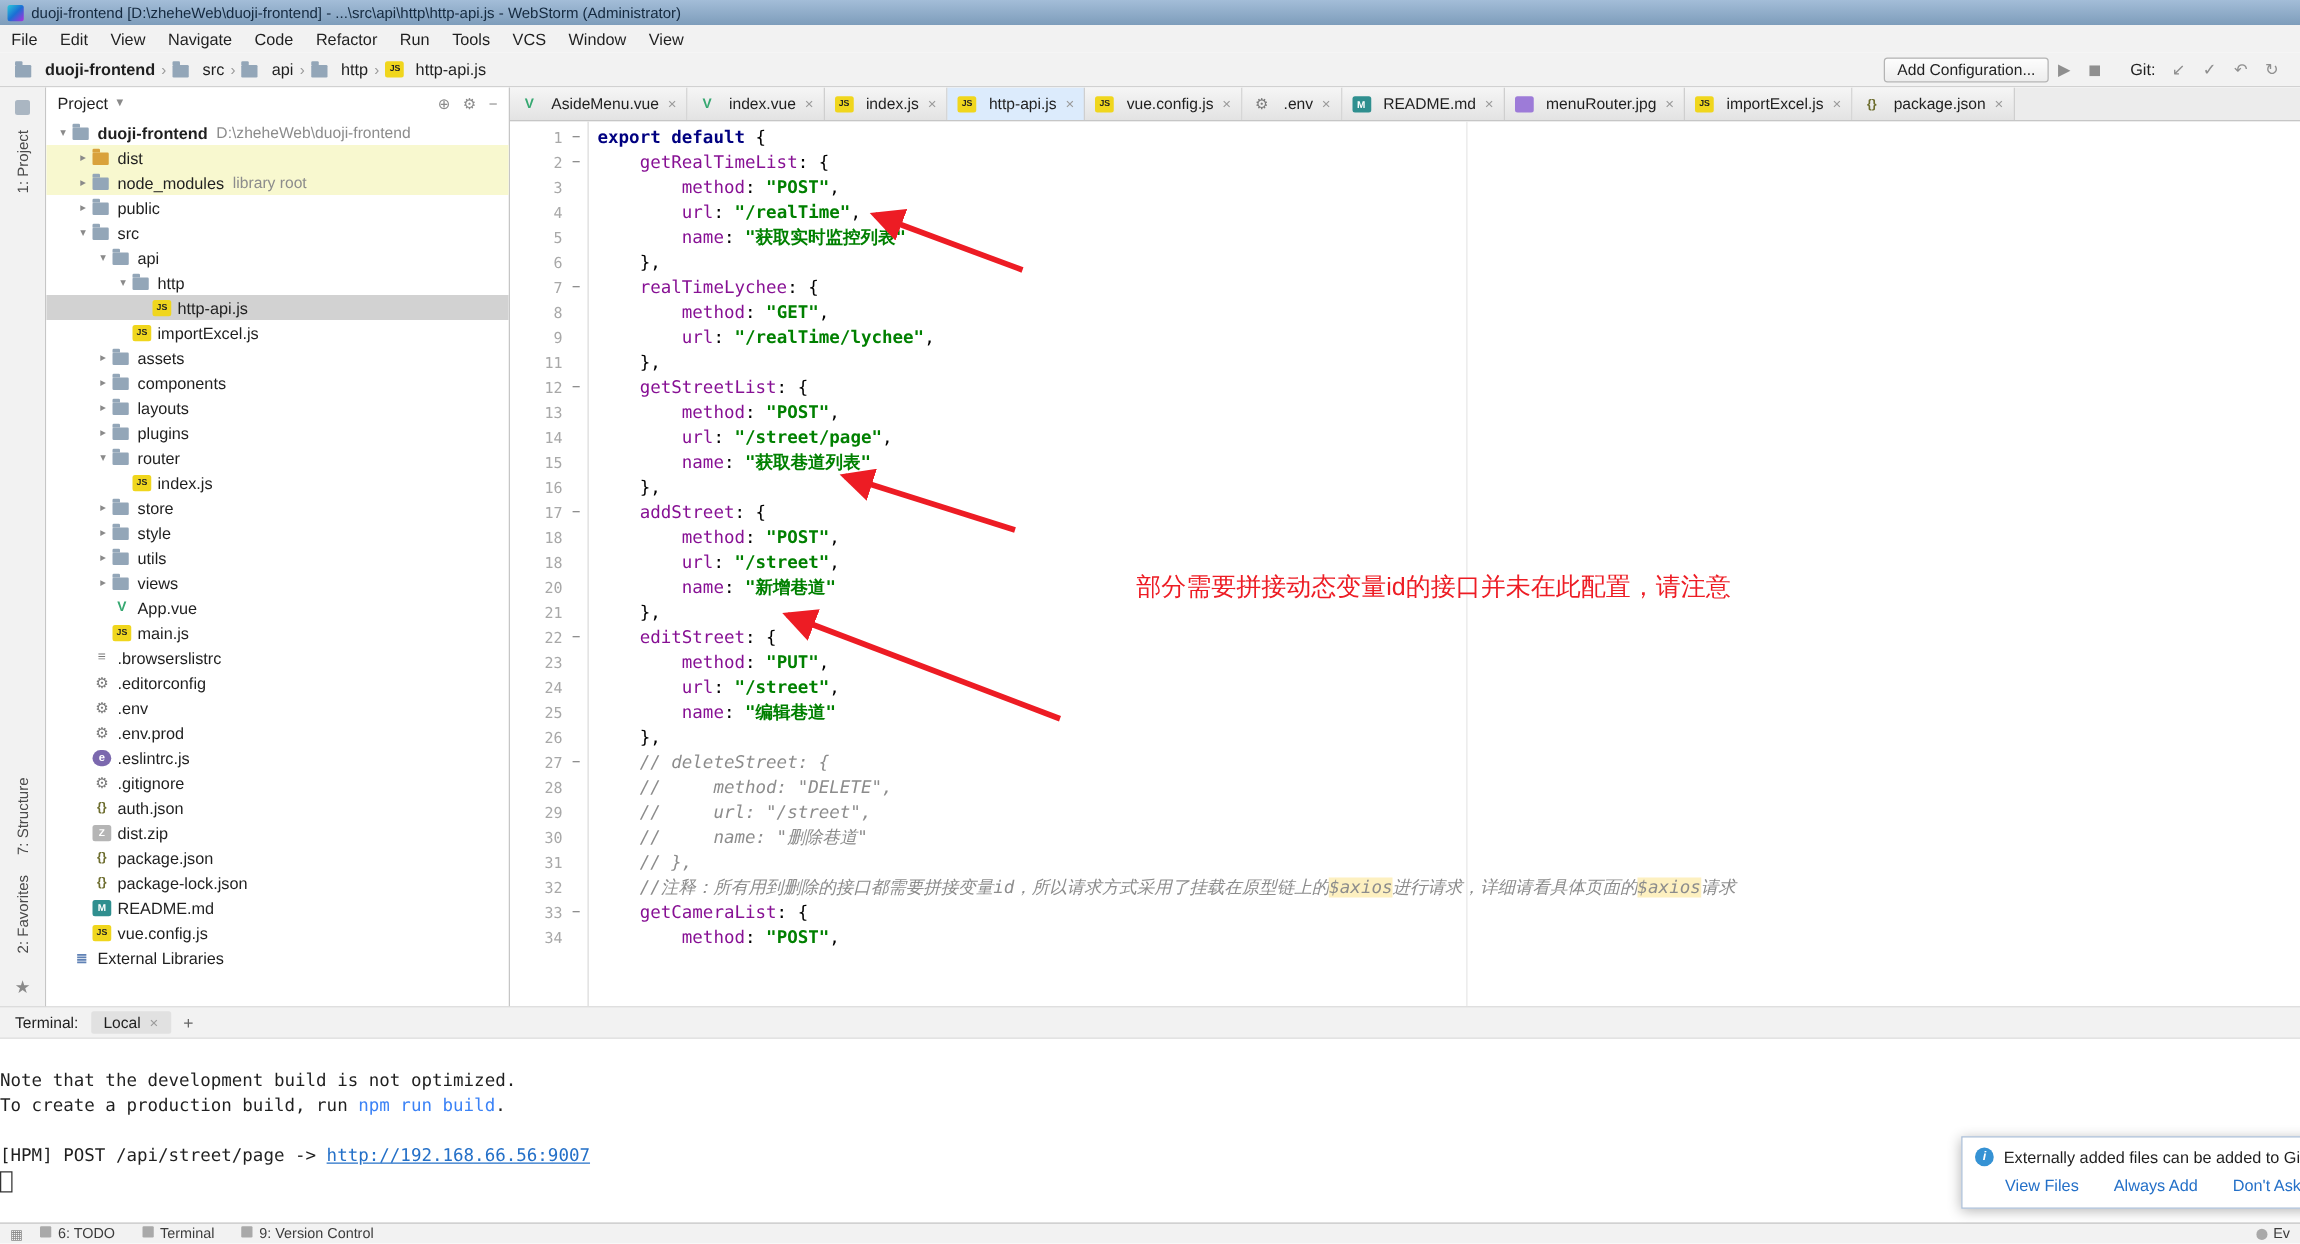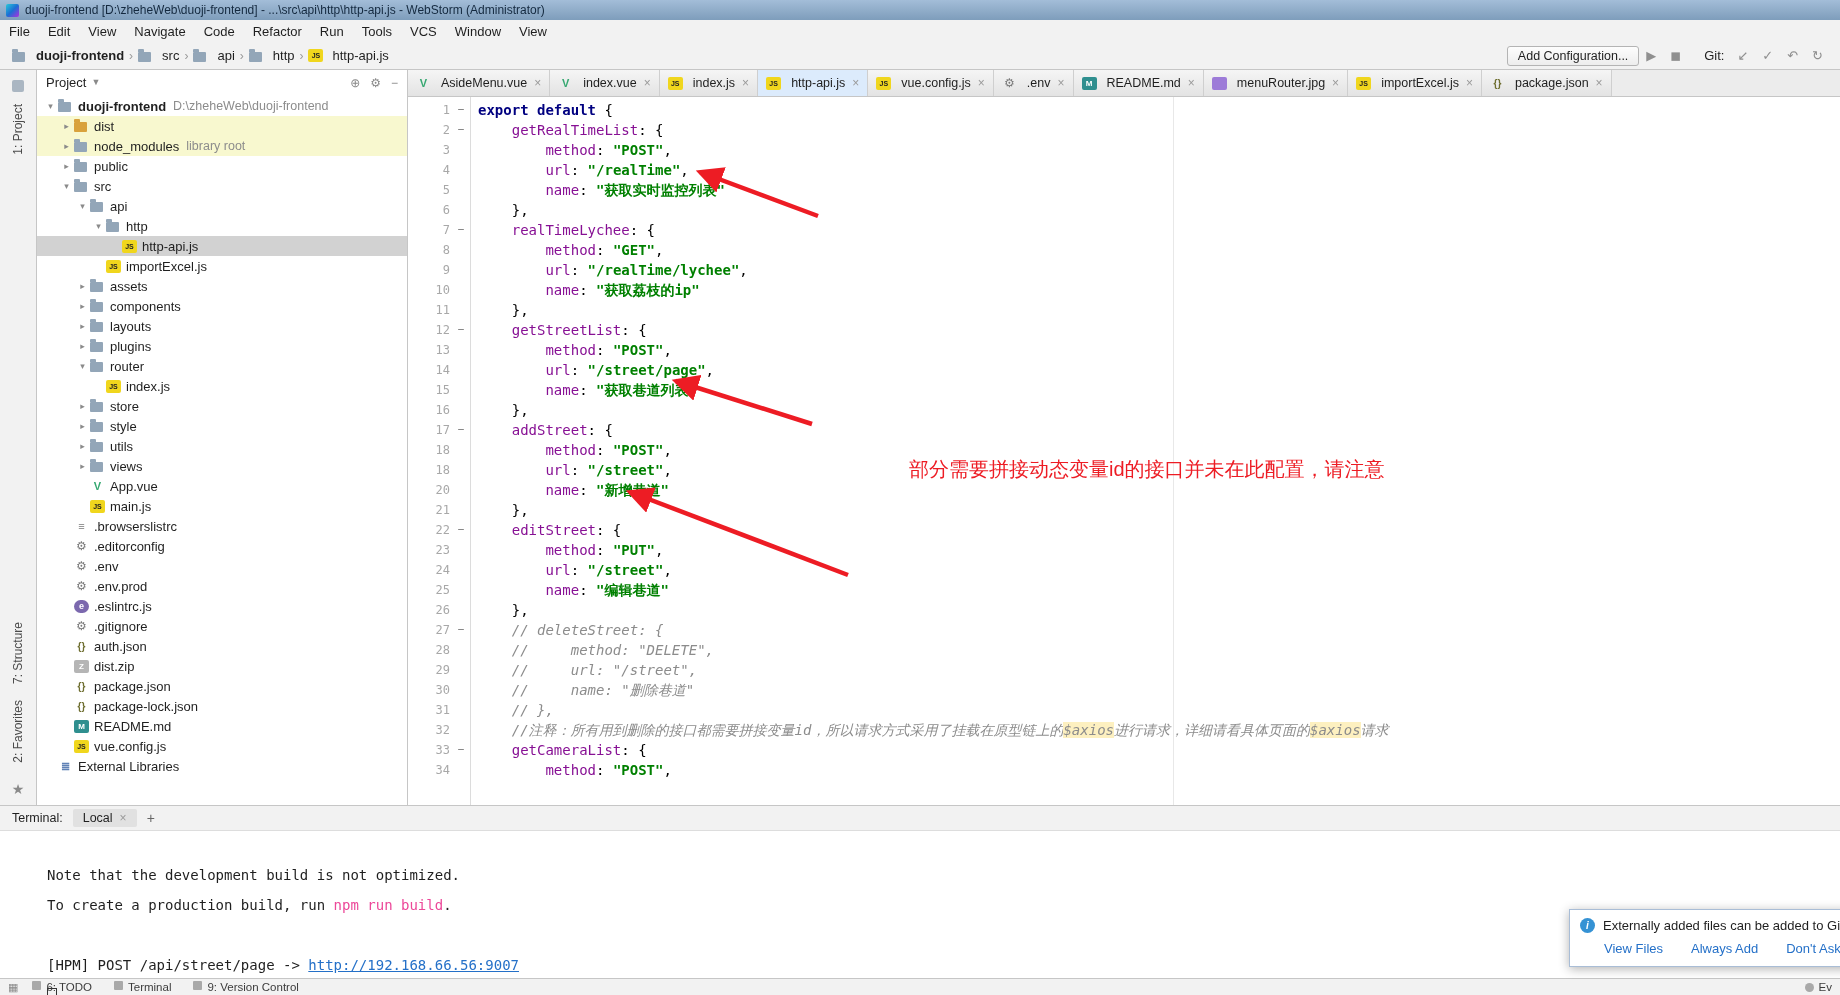--- a/index.html
+++ b/index.html
@@ -78,23 +78,23 @@
   .sg-t{color:#000;}
   .sg-c{color:#8c8c8c;font-style:italic;}
   .sg-h{color:#8c8c8c;font-style:italic;background:#fdf0c0;}
   .terminal{height:172px;border-top:1px solid #c6c6c6;background:#fff;display:flex;flex-direction:column;}
   .term-head{height:24px;background:#f2f2f2;border-bottom:1px solid #ddd;display:flex;align-items:center;
     padding:0 12px;font-size:12.5px;color:#1f1f1f;gap:10px;flex:0 0 auto;}
   .term-tab{display:flex;align-items:flex-end;gap:7px;padding:2px 10px;background:#e1e1e1;border-radius:2px;}
   .term-tab .x{color:#9a9a9a;font-size:12px;}
   .plus{color:#666;font-size:14px;}
   .term-body{flex:1;padding-top:24px;font-family:"DejaVu Sans Mono","Liberation Mono",monospace;font-size:14px;}
-  .tl{display:block;height:20px;line-height:20px;padding-left:47px;white-space:pre;margin-top:10px;}
+  .tl{display:block;height:20px;line-height:20px;white-space:pre;}
   .tseg-t{color:#1f1f1f;}
-  .tseg-m{color:#ec4899;}
+  .tseg-m{color:#3b82f6;}
   .tseg-l{color:#2470c8;text-decoration:underline;}
   .tcur{display:inline-block;width:8px;height:15px;border:1px solid #333;vertical-align:middle;}
   .statusbar{height:16px;background:#f2f2f2;border-top:1px solid #c6c6c6;display:flex;align-items:center;
     font-size:11.5px;color:#3c3c3c;padding:0 8px;}
   .sitem{display:flex;align-items:flex-start;margin-right:22px;gap:5px;}
   .sicon{width:9px;height:9px;background:#a9a9a9;border-radius:1px;display:inline-block;}
   .corner-icon{color:#8a8a8a;font-size:11px;margin-right:14px;}
   .sb-right{margin-left:auto;display:flex;align-items:center;gap:5px;overflow:hidden;white-space:nowrap;}
   #overlay{position:absolute;left:0;top:0;width:1840px;height:995px;pointer-events:none;z-index:40;}
   .annot{position:absolute;left:909px;top:456px;font-size:20px;white-space:nowrap;z-index:41;color:#ed1c24;}
@@ -457,25 +457,20 @@
             <span class="ln">8</span>
             <span class="fold"></span>
             <span class="codeseg"><span class="sg-t">        </span><span class="sg-p">method</span><span class="sg-t">: </span><span class="sg-s">"GET"</span><span class="sg-t">,</span></span>
           </div>
           <div class="cl">
             <span class="ln">9</span>
             <span class="fold"></span>
             <span class="codeseg"><span class="sg-t">        </span><span class="sg-p">url</span><span class="sg-t">: </span><span class="sg-s">"/realTime/lychee"</span><span class="sg-t">,</span></span>
           </div>
           <div class="cl">
-            <span class="ln">10</span>
-            <span class="fold"></span>
-            <span class="codeseg"><span class="sg-t">        </span><span class="sg-p">name</span><span class="sg-t">: </span><span class="sg-s">"获取荔枝的ip"</span></span>
-          </div>
-          <div class="cl">
             <span class="ln">11</span>
             <span class="fold"></span>
             <span class="codeseg"><span class="sg-t">    },</span></span>
           </div>
           <div class="cl">
             <span class="ln">12</span>
             <span class="fold">−</span>
             <span class="codeseg"><span class="sg-t">    </span><span class="sg-p">getStreetList</span><span class="sg-t">: {</span></span>
           </div>
           <div class="cl">

